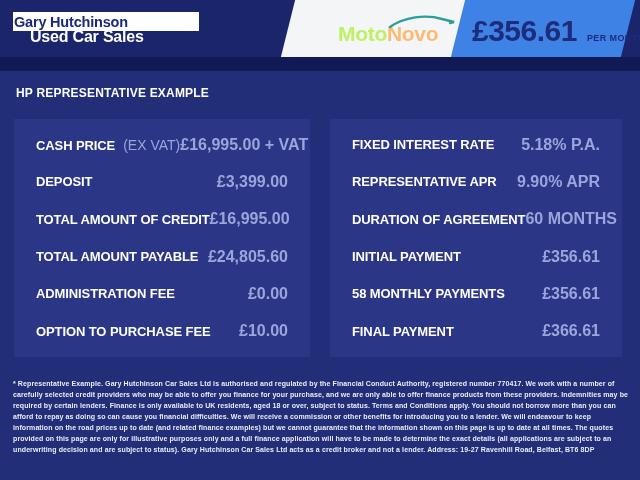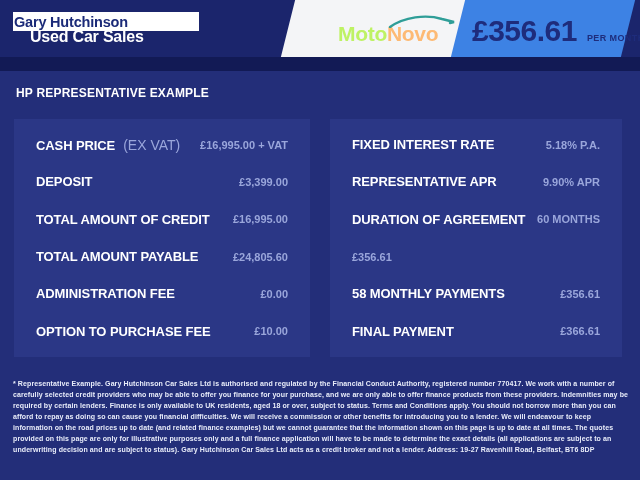--- a/index.html
+++ b/index.html
@@ -34,21 +34,21 @@
   
   .section-title{position:absolute;left:16px;top:86px;font-size:12px;font-weight:700;color:#ffffff;letter-spacing:0.2px;}
 
   
   .panel{position:absolute;top:119px;height:238px;background:#2b3786;box-sizing:border-box;padding:7px 22px;}
   .panel-left{left:14px;width:296px;}
   .panel-right{left:330px;width:292px;}
   .row{height:37.3px;display:flex;justify-content:space-between;align-items:center;}
   .row-label{font-size:13px;font-weight:700;color:#ffffff;letter-spacing:-0.1px;white-space:nowrap;}
   .label-note{font-size:14px;font-weight:400;color:#9aa6db;margin-left:8px;letter-spacing:0px;}
-  .row-value{font-size:11px;font-weight:700;color:#9aa6db;white-space:nowrap;text-align:left;}
+  .row-value{font-size:16px;font-weight:700;color:#9aa6db;white-space:nowrap;text-align:left;}
 
   
   .disclaimer{position:absolute;left:13px;top:378px;width:616px;font-size:7px;line-height:11px;font-weight:700;color:#e9edfa;letter-spacing:0.1px;}
 </style>
 </head>
 <body>
 
 <div class="header">
   <div class="para para-white"></div>
   <div class="para para-blue"></div>
@@ -112,20 +112,21 @@
   </div>
   <div class="row">
     <div class="row-label">REPRESENTATIVE APR</div>
     <div class="row-value">9.90% APR</div>
   </div>
   <div class="row">
     <div class="row-label">DURATION OF AGREEMENT</div>
     <div class="row-value">60 MONTHS</div>
   </div>
   <div class="row">
+    <div class="row-label">INITIAL PAYMENT</div>
     <div class="row-value">£356.61</div>
   </div>
   <div class="row">
     <div class="row-label">58 MONTHLY PAYMENTS</div>
     <div class="row-value">£356.61</div>
   </div>
   <div class="row">
     <div class="row-label">FINAL PAYMENT</div>
     <div class="row-value">£366.61</div>
   </div>

